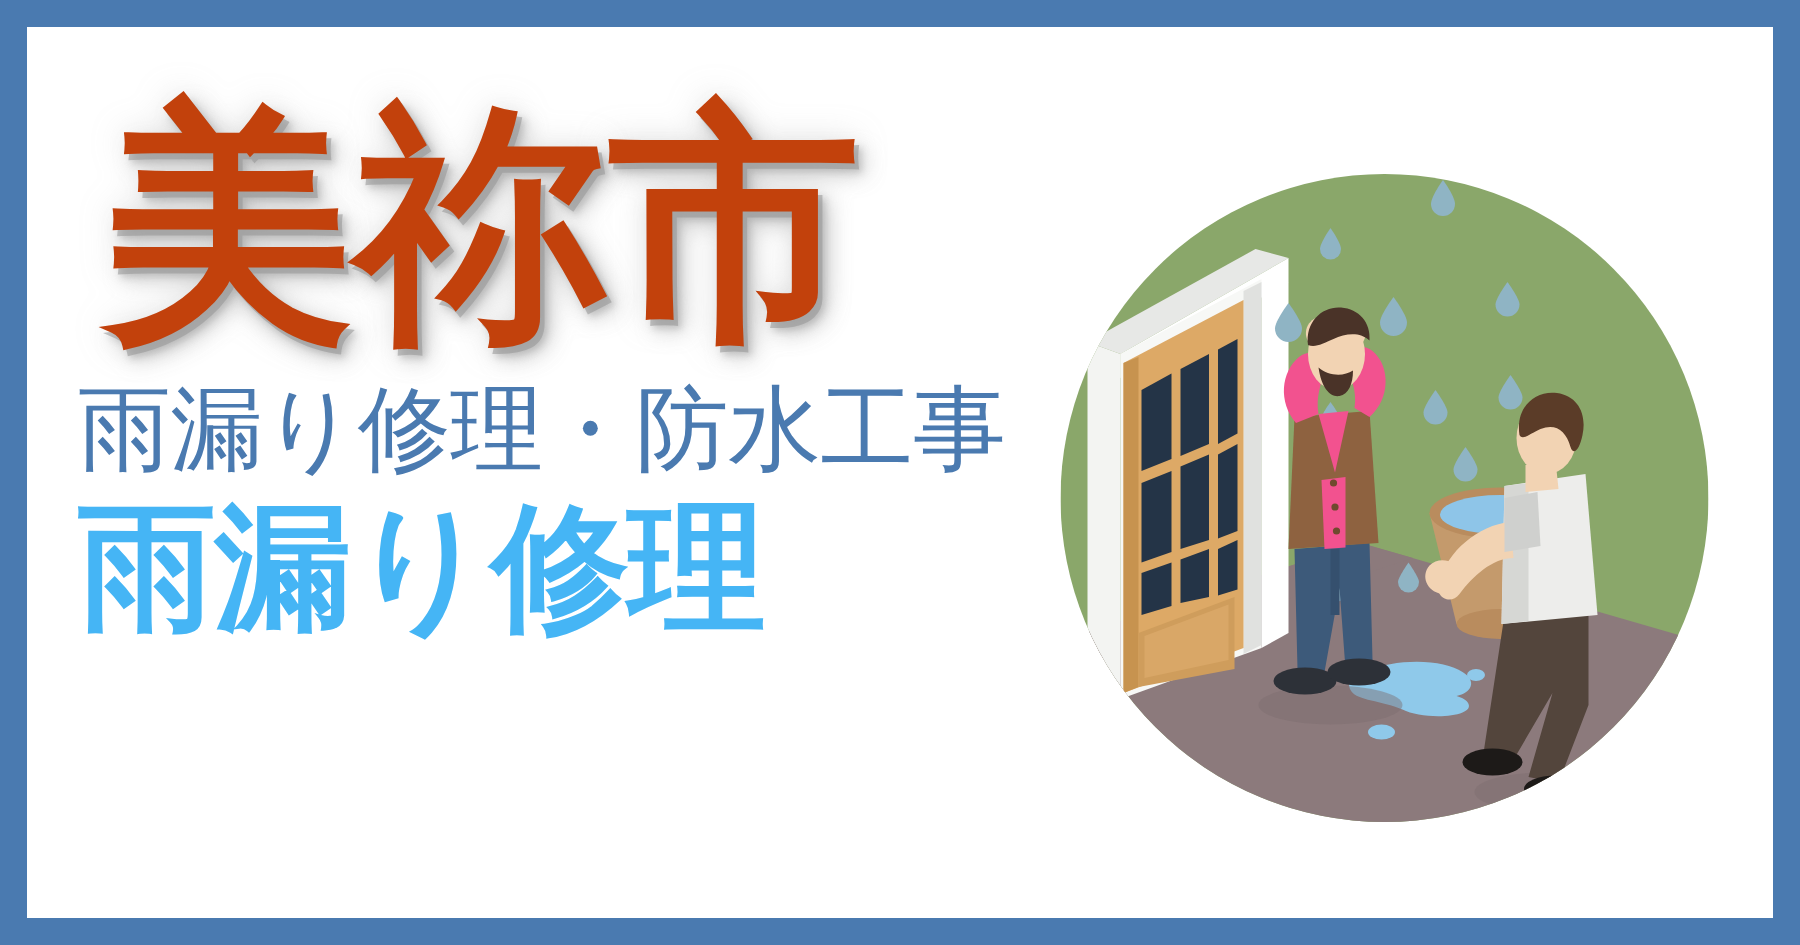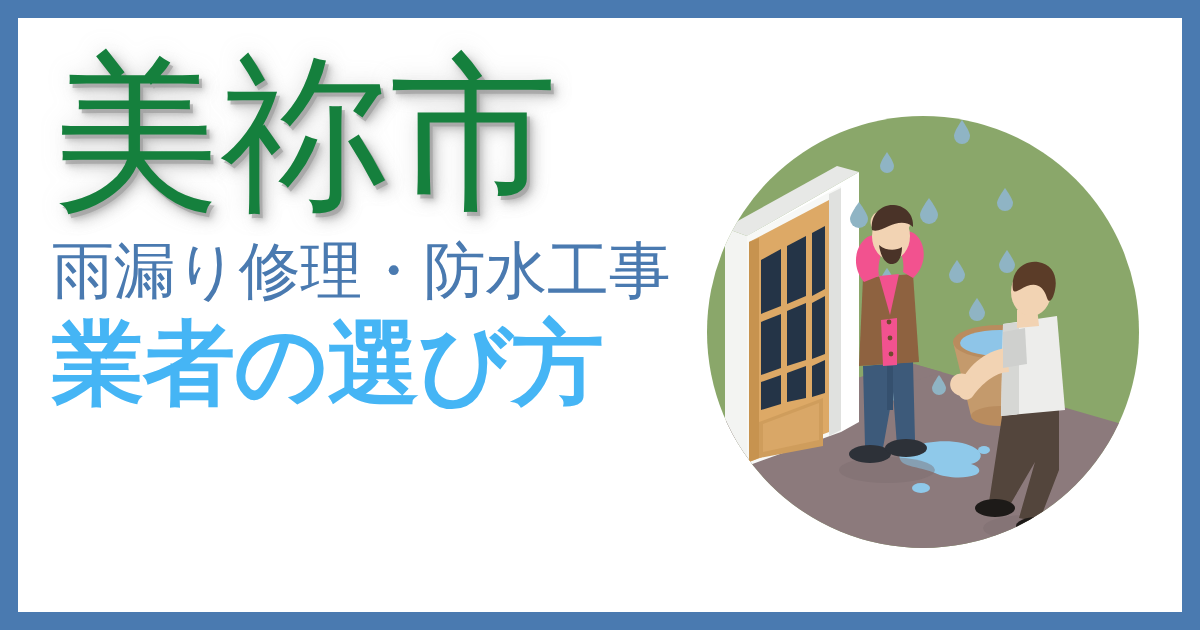--- a/index.html
+++ b/index.html
@@ -45,24 +45,24 @@
   .text-block {
     position: absolute;
     left: 52px;
     top: 50px;
     width: 660px;
   }
 
   .city-title {
     font-size: 168px;
     line-height: 1.0;
-    font-weight: normal;
-    color: #15803d;
+    font-weight: bold;
+    color: #c2410c;
     letter-spacing: 0.005em;
-    margin: 0;
+    margin: 16px;
     padding: 0;
     white-space: nowrap;
     text-shadow:
        3px  4px 0 rgba(150,150,150,0.55),
        5px  6px 5px rgba(150,150,150,0.45),
        7px  8px 14px rgba(150,150,150,0.40),
        0    0   22px rgba(170,170,170,0.35);
   }
 
   .service-line {
@@ -105,21 +105,21 @@
   <div class="inner-canvas"></div>
 
   <div class="frame-edge top"></div>
   <div class="frame-edge bottom"></div>
   <div class="frame-edge left"></div>
   <div class="frame-edge right"></div>
 
   <div class="text-block">
     <h1 class="city-title">美祢市</h1>
     <p class="service-line">雨漏り修理・防水工事</p>
-    <p class="choose-line">業者の選び方</p>
+    <p class="choose-line">雨漏り修理</p>
   </div>
 
   <div class="illustration">
     <svg viewBox="0 0 432 452" xmlns="http://www.w3.org/2000/svg" aria-hidden="true">
       <defs>
         <clipPath id="circleClip">
           <circle cx="216" cy="222" r="216"></circle>
         </clipPath>
       </defs>
 

